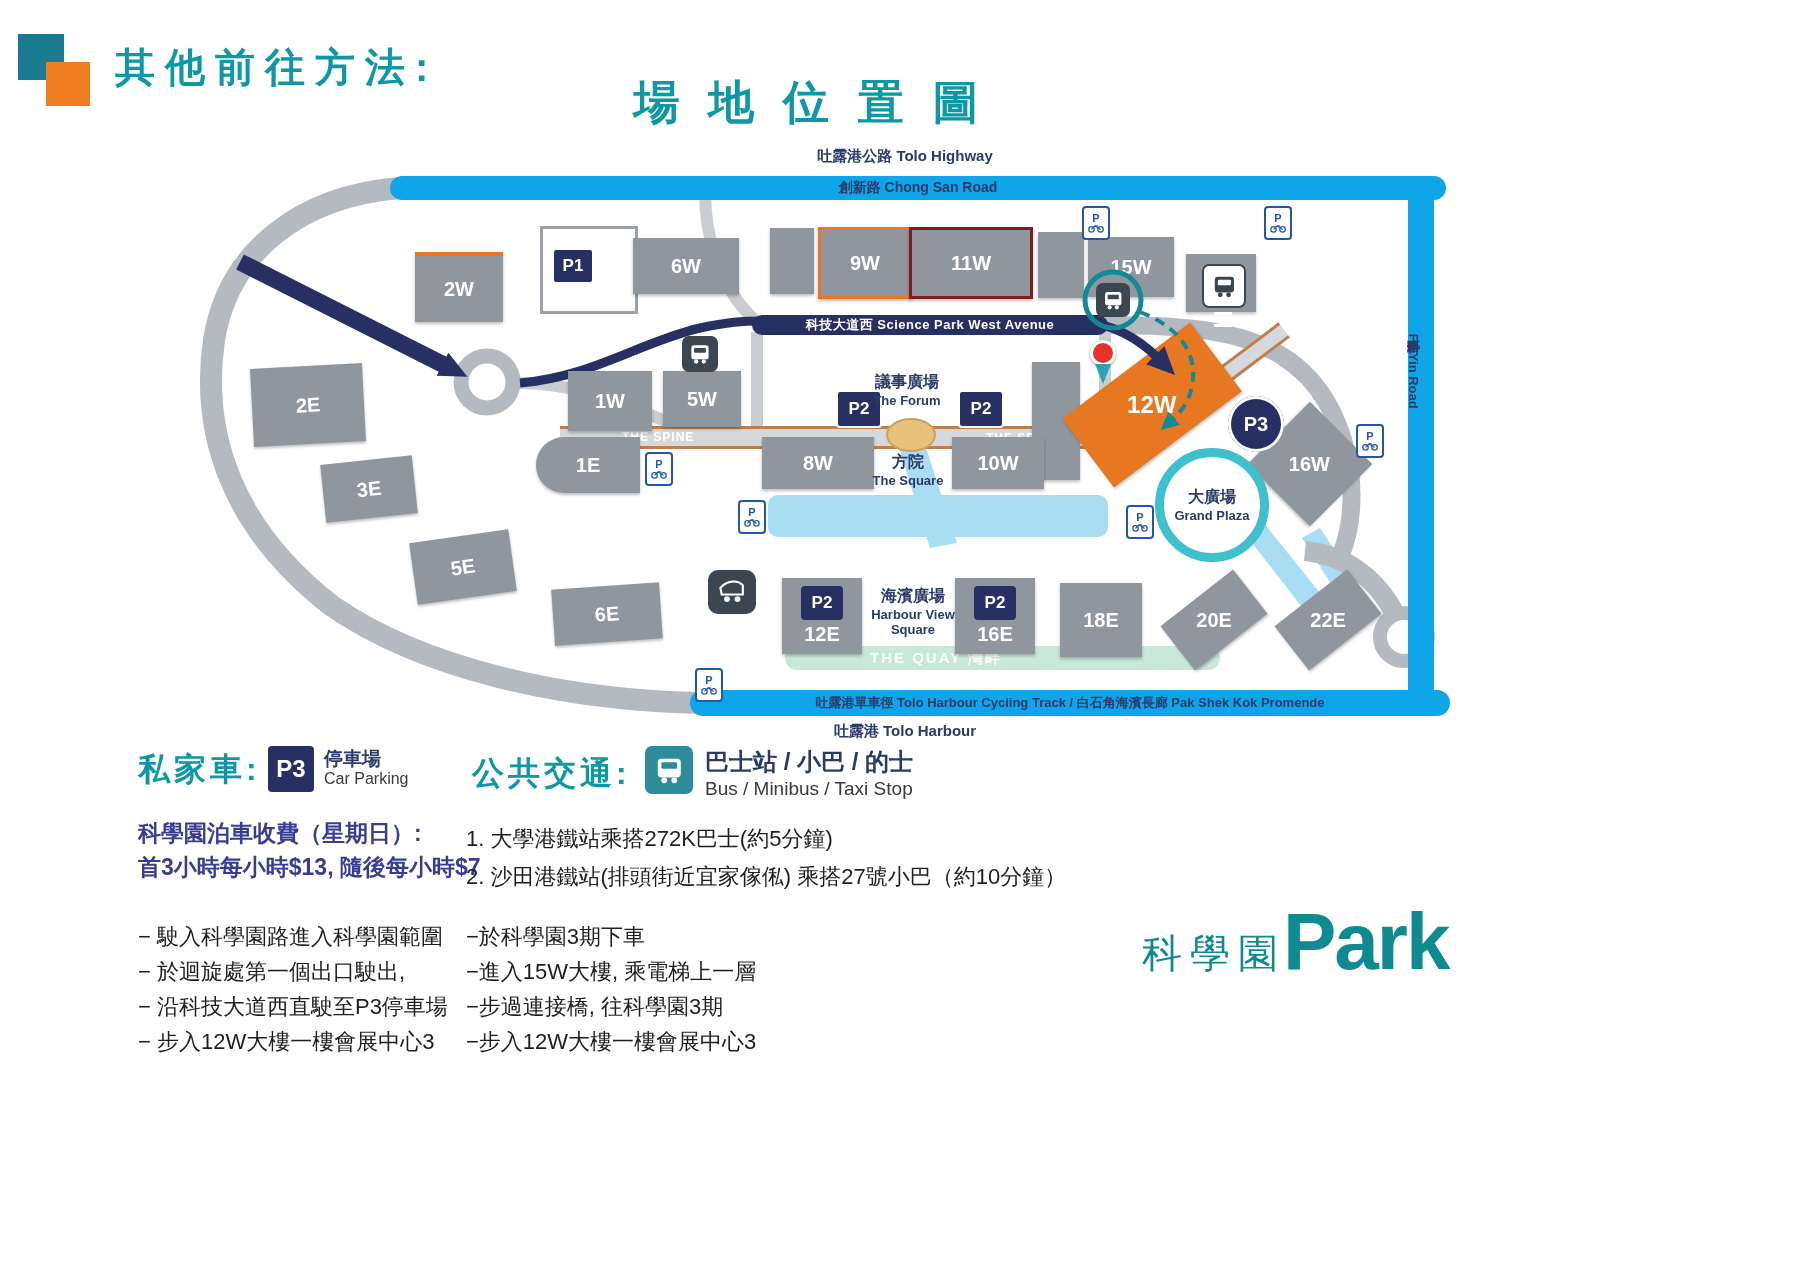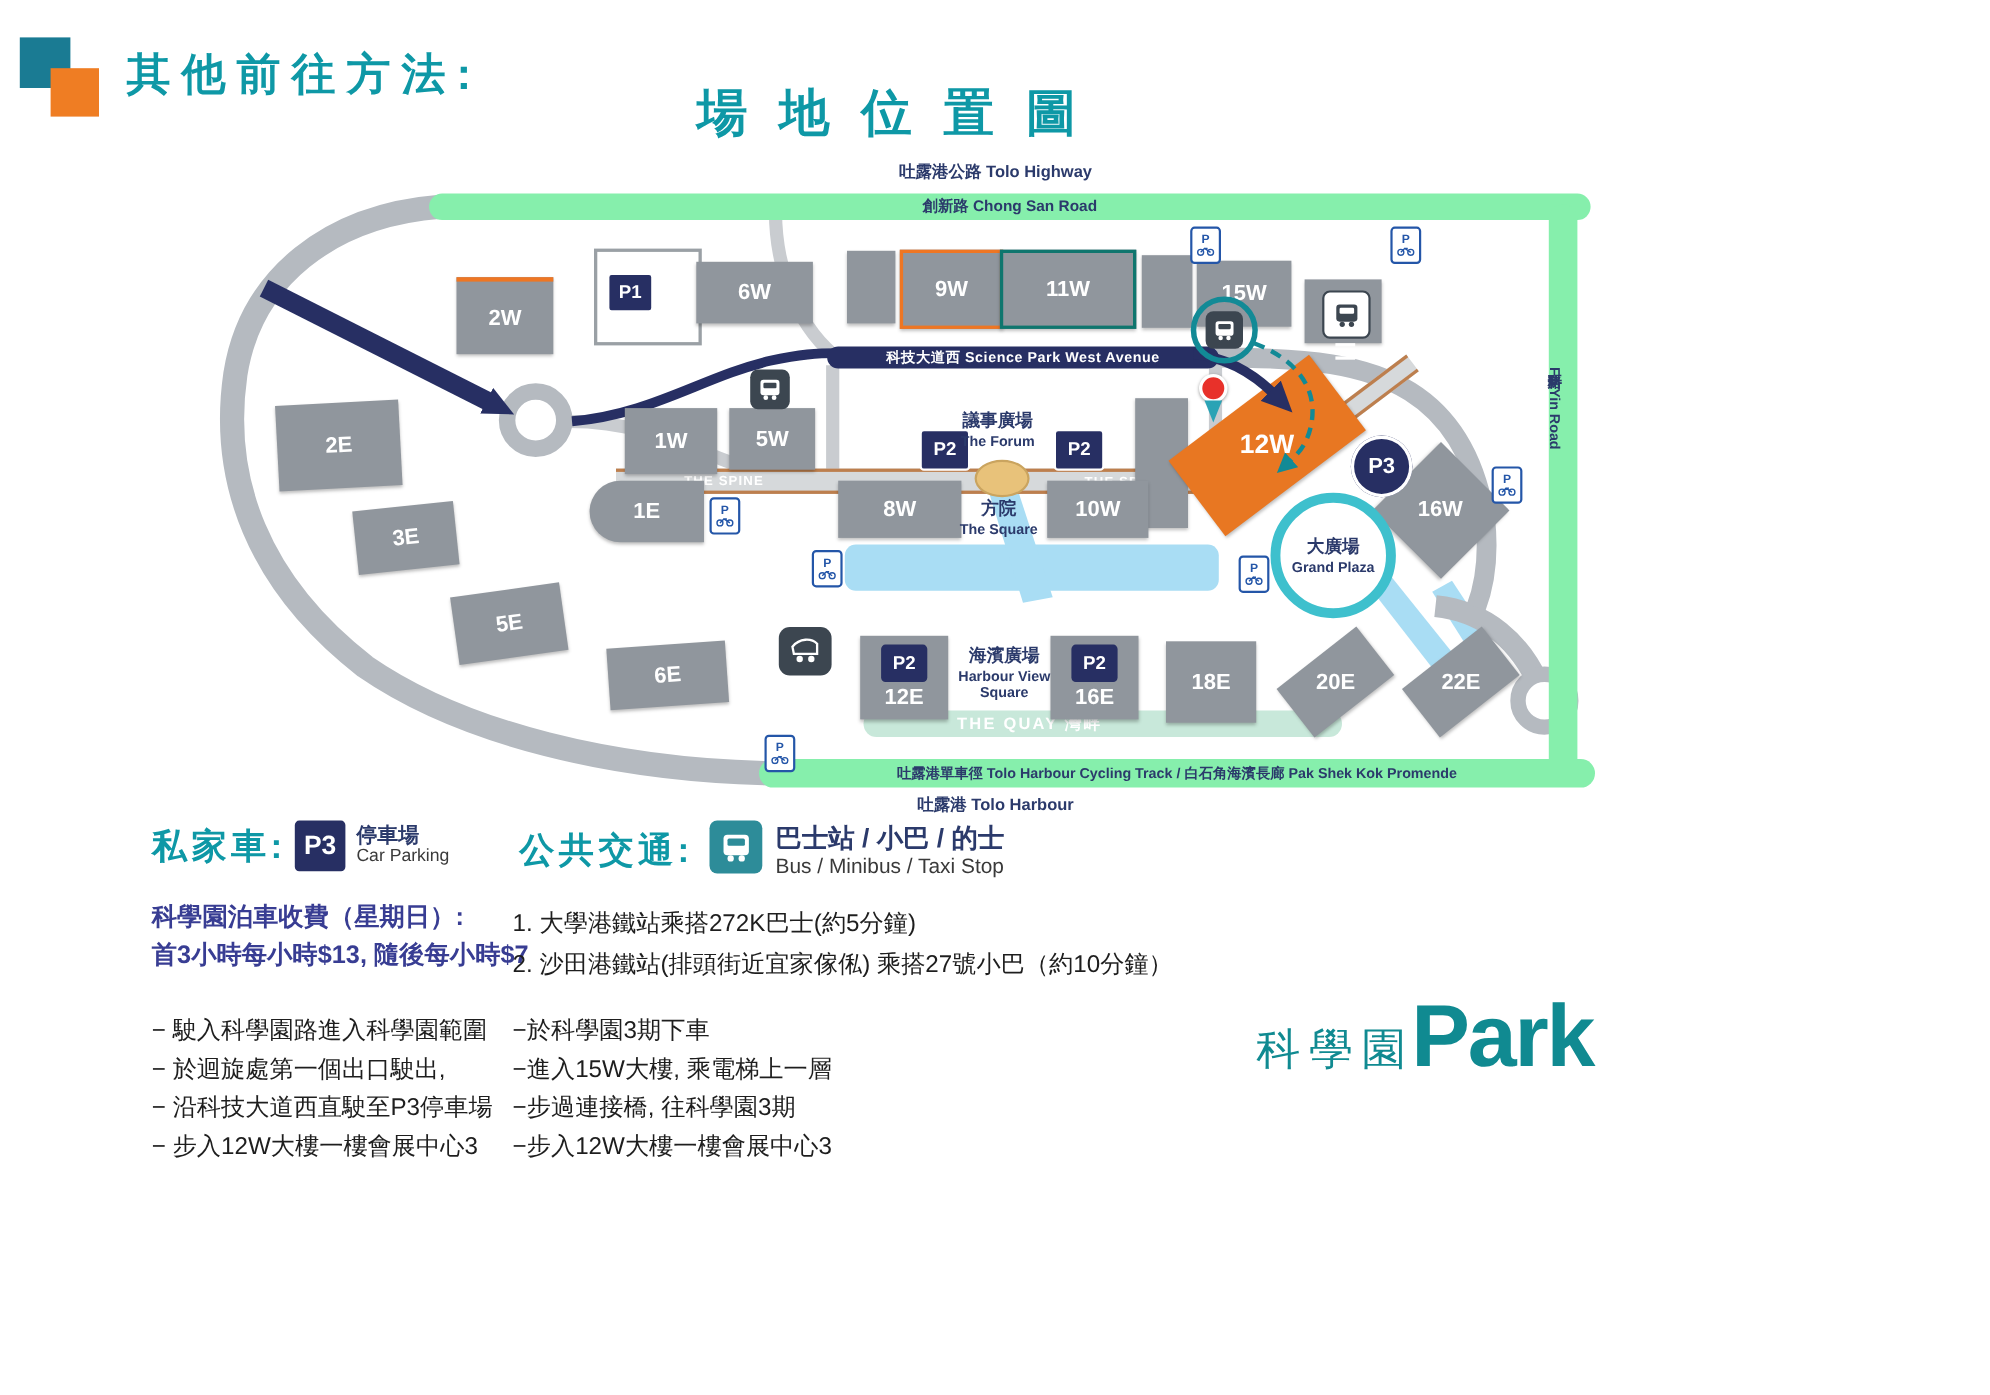--- a/index.html
+++ b/index.html
@@ -4,21 +4,21 @@
 <style>
   html,body{margin:0;padding:0;background:#fff;}
   #page{position:relative;width:1809px;height:1268px;background:#fff;overflow:hidden;
         font-family:"Liberation Sans",sans-serif;}
   .abs{position:absolute;}
   
   .sq{position:absolute;}
   .subtitle{position:absolute;left:115px;top:40px;font-size:40px;font-weight:bold;color:#0e98a6;letter-spacing:10px;text-align:center;}
   .title{position:absolute;left:595px;top:72px;width:430px;text-align:center;font-size:46px;font-weight:bold;color:#0e98a6;letter-spacing:8px;}
   
-  .band{position:absolute;background:#86efac;display:flex;align-items:center;justify-content:center;}
+  .band{position:absolute;background:#0ea5e9;display:flex;align-items:center;justify-content:center;}
   .band span{color:#2b3a6b;font-weight:bold;font-size:14px;}
   .band.navy{background:#272f63;}
   .band.navy span{color:#fff;font-size:13px;letter-spacing:.5px;}
   .road-label{position:absolute;color:#2b3a6b;font-weight:bold;text-align:center;}
   .vert{writing-mode:vertical-rl;text-orientation:mixed;}
   
   .spine-band{position:absolute;background:#d6d9db;border-top:3px solid #bd7f4e;border-bottom:3px solid #bd7f4e;}
   .spine-label{position:absolute;color:#fff;font-weight:bold;font-size:12px;letter-spacing:1px;}
   .bay-strip{position:absolute;background:#c8e8da;border-radius:12px;display:flex;align-items:center;}
   .bay-strip span{color:#fff;font-weight:bold;font-size:15px;letter-spacing:2px;}
@@ -130,21 +130,21 @@
 
   <div class="bld white" style="left:540px;top:226px;width:92px;height:82px"></div>
   <div class="bld" style="left:770px;top:228px;width:44px;height:66px"></div>
   <div class="bld" style="left:1038px;top:232px;width:46px;height:66px"></div>
   <div class="bld" style="left:1186px;top:254px;width:70px;height:58px"></div>
   <div class="bld" style="left:1032px;top:362px;width:48px;height:118px"></div>
 
   <div class="bld" style="left:415px;top:252px;width:88px;height:66px;border-top:4px solid #ee7623">2W</div>
   <div class="bld" style="left:633px;top:238px;width:106px;height:56px">6W</div>
   <div class="bld" style="left:818px;top:227px;width:88px;height:66px;border:3px solid #ee7623">9W</div>
-  <div class="bld" style="left:909px;top:227px;width:118px;height:66px;border:3px solid #0f766e">11W</div>
+  <div class="bld" style="left:909px;top:227px;width:118px;height:66px;border:3px solid #7f1d1d">11W</div>
   <div class="bld" style="left:1088px;top:237px;width:86px;height:60px">15W</div>
   <div class="bld" style="left:252px;top:366px;width:112px;height:78px;transform:rotate(-3deg)">2E</div>
   <div class="bld" style="left:568px;top:371px;width:84px;height:60px">1W</div>
   <div class="bld" style="left:663px;top:371px;width:78px;height:56px">5W</div>
   <div class="bld orange" style="left:1072px;top:362px;width:160px;height:86px;transform:rotate(-37deg)">
     <span style="transform:rotate(37deg)">12W</span>
   </div>
   <div class="bld" style="left:536px;top:437px;width:104px;height:56px;border-radius:28px 0 0 28px">1E</div>
   <div class="bld" style="left:762px;top:437px;width:112px;height:52px">8W</div>
   <div class="bld" style="left:952px;top:437px;width:92px;height:52px">10W</div>

